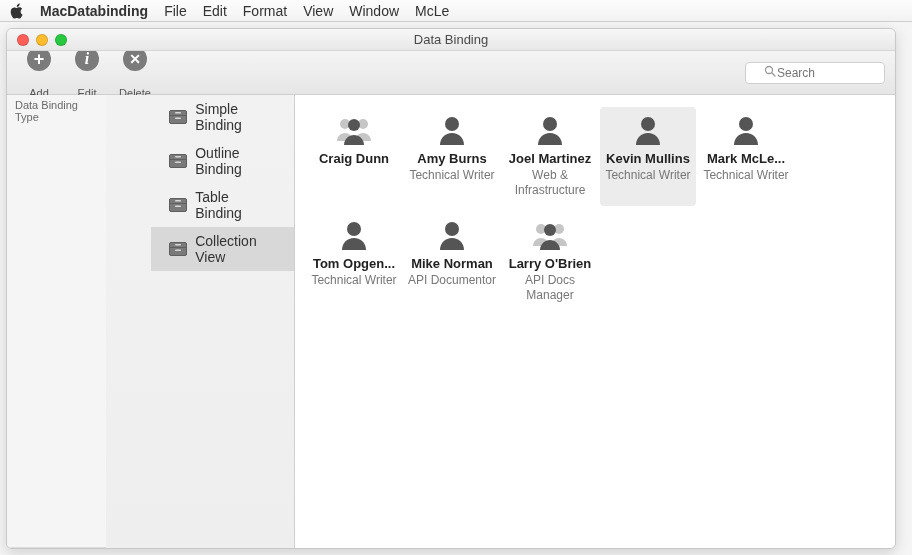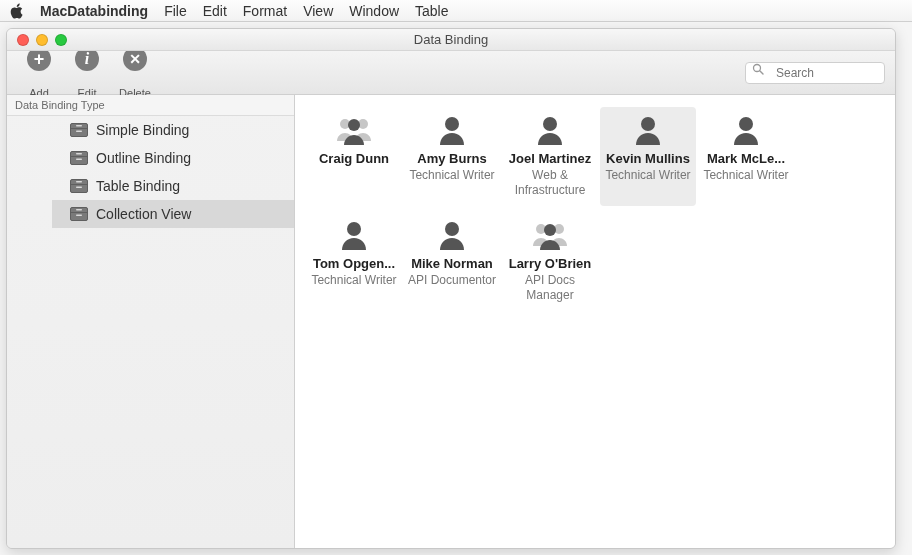--- a/index.html
+++ b/index.html
@@ -94,43 +94,44 @@
     color: #fff; font-weight: 700;
   }
   .toolbar-btn .tlabel { font-size: 11px; color: #555; margin-top: 16px; }
   .search-box {
     width: 140px;
     height: 22px;
     background: #fff;
     border: 1px solid #cfcfcf;
     border-radius: 4px;
     display: flex;
-    padding: 0 6px;
-    gap: 12px;
+    align-items: center;
+    padding: 0 18px;
+    gap: 1px;
   }
   .search-box input {
     border: none; outline: none;
     font-size: 12px;
     color: #666;
     width: 100%;
     background: transparent;
   }
 
   
   .body-split {
     flex: 1;
     display: flex;
     min-height: 0;
   }
   .sidebar {
     width: 288px;
     background: linear-gradient(#f2f2f2, #eeeeee);
     border-right: 1px solid #cfcfcf;
     display: flex;
-    flex-direction: column;
+    flex-direction: row;
   }
   .sidebar-header {
     font-size: 11px;
     color: #6a6a6a;
     padding: 4px 8px;
     border-bottom: 1px solid #dcdcdc;
     background: #f5f5f5;
   }
   .sidebar-list { list-style: none; }
   .sidebar-item {
@@ -185,21 +186,21 @@
     <svg width="14" height="16" viewBox="0 0 14 16">
         <path fill="#333" d="M10.6 8.5c0-1.8 1.5-2.7 1.6-2.7-0.9-1.3-2.2-1.5-2.7-1.5-1.1-0.1-2.2 0.7-2.8 0.7-0.6 0-1.5-0.6-2.4-0.6-1.2 0-2.4 0.7-3 1.9-1.3 2.3-0.3 5.6 0.9 7.4 0.6 0.9 1.3 1.9 2.3 1.9 0.9 0 1.3-0.6 2.4-0.6 1.1 0 1.4 0.6 2.4 0.6 1 0 1.6-0.9 2.2-1.8 0.7-1 1-2 1-2.1-0.1 0-1.9-0.7-1.9-3.2zM9 2.9c0.5-0.6 0.8-1.5 0.7-2.4-0.7 0-1.6 0.5-2.1 1.1-0.5 0.5-0.9 1.4-0.8 2.3 0.8 0 1.6-0.4 2.2-1z"></path>
       </svg>
   </span>
   <span class="menuitem appname">MacDatabinding</span>
   <span class="menuitem">File</span>
   <span class="menuitem">Edit</span>
   <span class="menuitem">Format</span>
   <span class="menuitem">View</span>
   <span class="menuitem">Window</span>
-  <span class="menuitem">Table</span>
+  <span class="menuitem">McLe</span>
 </div>
 
 <div class="window">
 
   <div class="titlebar">
     <div class="traffic-lights">
       <div class="tl red"></div>
       <div class="tl yellow"></div>
       <div class="tl green"></div>
     </div>

